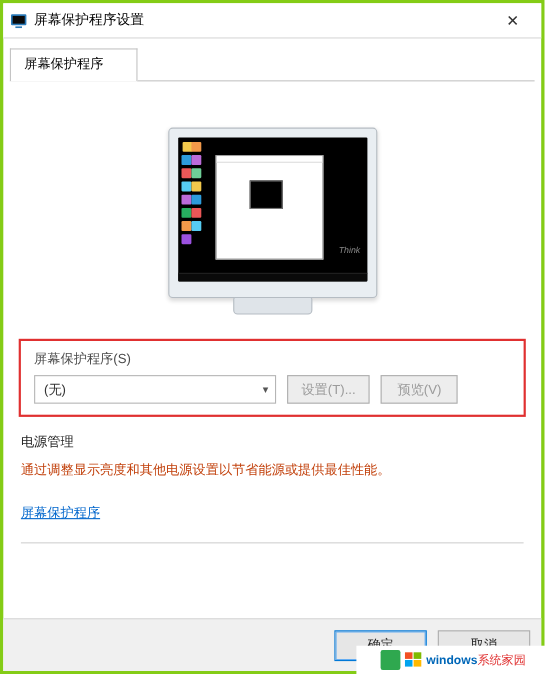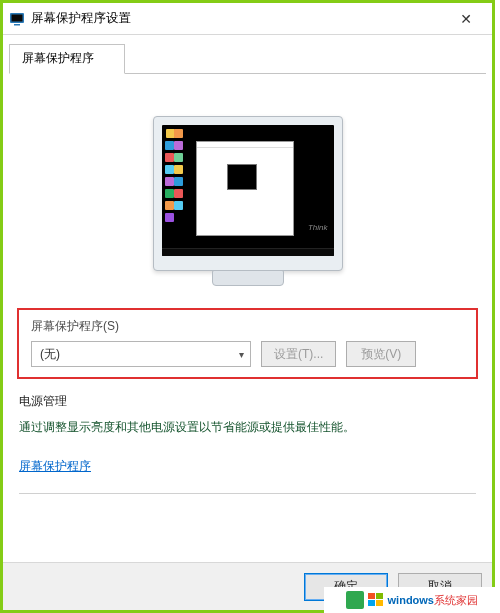--- a/index.html
+++ b/index.html
@@ -36,21 +36,21 @@
   .wait-label, .wait-unit { color: #888; font-size: 12px; }
   .spinbox { display: inline-flex; align-items: stretch; height: 24px; border: 1px solid #b5b5b5; }
   .spinbox input { width: 48px; border: none; text-align: right; padding: 0 6px; font-size: 12px; outline: none; }
   .spin-btns { display: flex; flex-direction: column; width: 16px; border-left: 1px solid #b5b5b5; }
   .spin-btns span { flex: 1; display: flex; align-items: center; justify-content: center; font-size: 7px; color: #555; border-bottom: 1px solid #b5b5b5; background: #f2f2f2; }
   .spin-btns span:last-child { border-bottom: none; }
   .chk { display: inline-flex; align-items: center; gap: 6px; font-size: 12px; color: #333; }
   .chk input { width: 14px; height: 14px; margin: 0; }
 
   .section-label { color: #222; font-size: 12px; margin: 6px 0 8px 2px; }
-  .section-text { color: #14532d; font-size: 12px; line-height: 1.5; margin: 0 2px; font-family: Liberation Serif, serif; }
+  .section-text { color: #c2410c; font-size: 12px; line-height: 1.5; margin: 0 2px; font-family: Liberation Serif, serif; }
   .link { color: #0066cc; text-decoration: underline; margin: 22px 2px 0 2px; display: inline-block; }
   .hr { border-top: 1px solid #d0d0d0; margin: 18px 2px 8px 2px; }
 
   .footer { height: 48px; border-top: 1px solid #d8d8d8; background: #f0f0f0; display: flex; align-items: center; justify-content: flex-end; gap: 10px; padding: 0 10px; position: relative; }
   .footer .btn { min-width: 84px; height: 28px; color: #222; background: #e6e6e6; }
   .btn.primary { background: #e6e6e6; border: 1px solid #0078d7; box-shadow: inset 0 0 0 1px #66aef2; }
 
   .wm { position: absolute; right: 0; bottom: 0; display: flex; align-items: center; gap: 4px; background: #fff; padding: 4px 22px; z-index: 50; font-size: 11px; }
   .wm .green { width: 18px; height: 18px; background: #2fa84f; border-radius: 2px; position: relative; }
   .wm .winlogo { display: inline-flex; align-items: center; }

